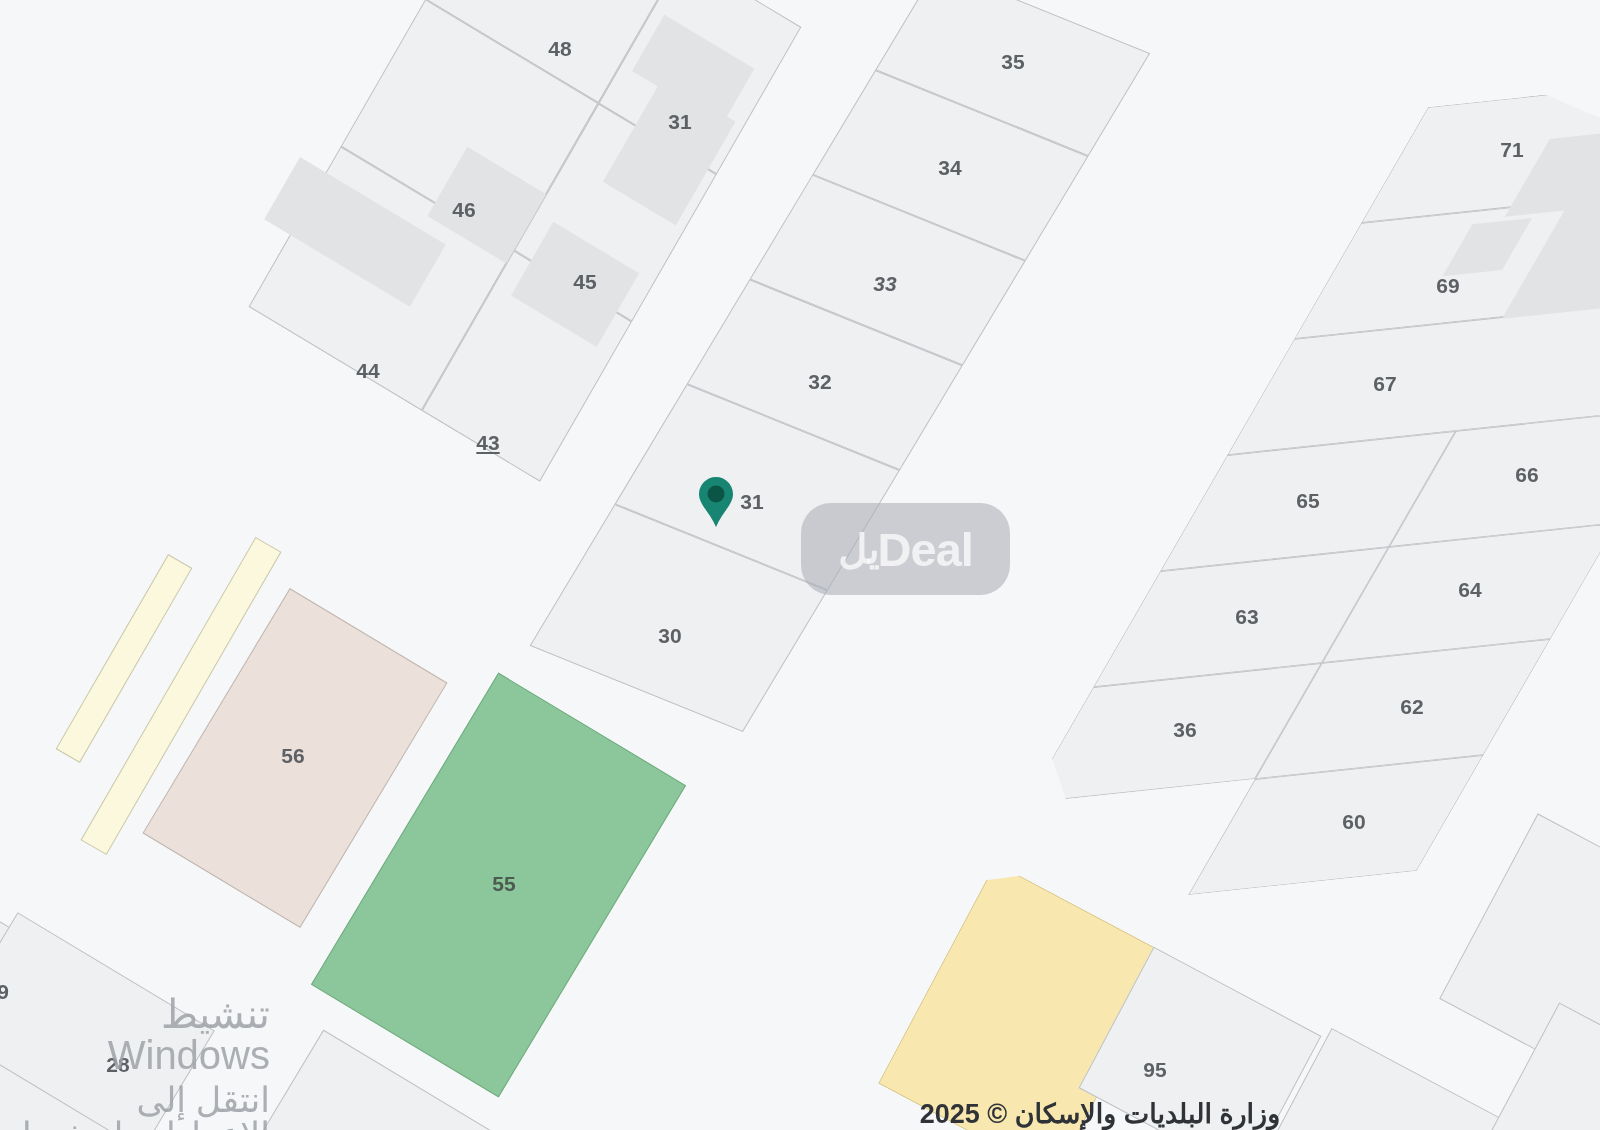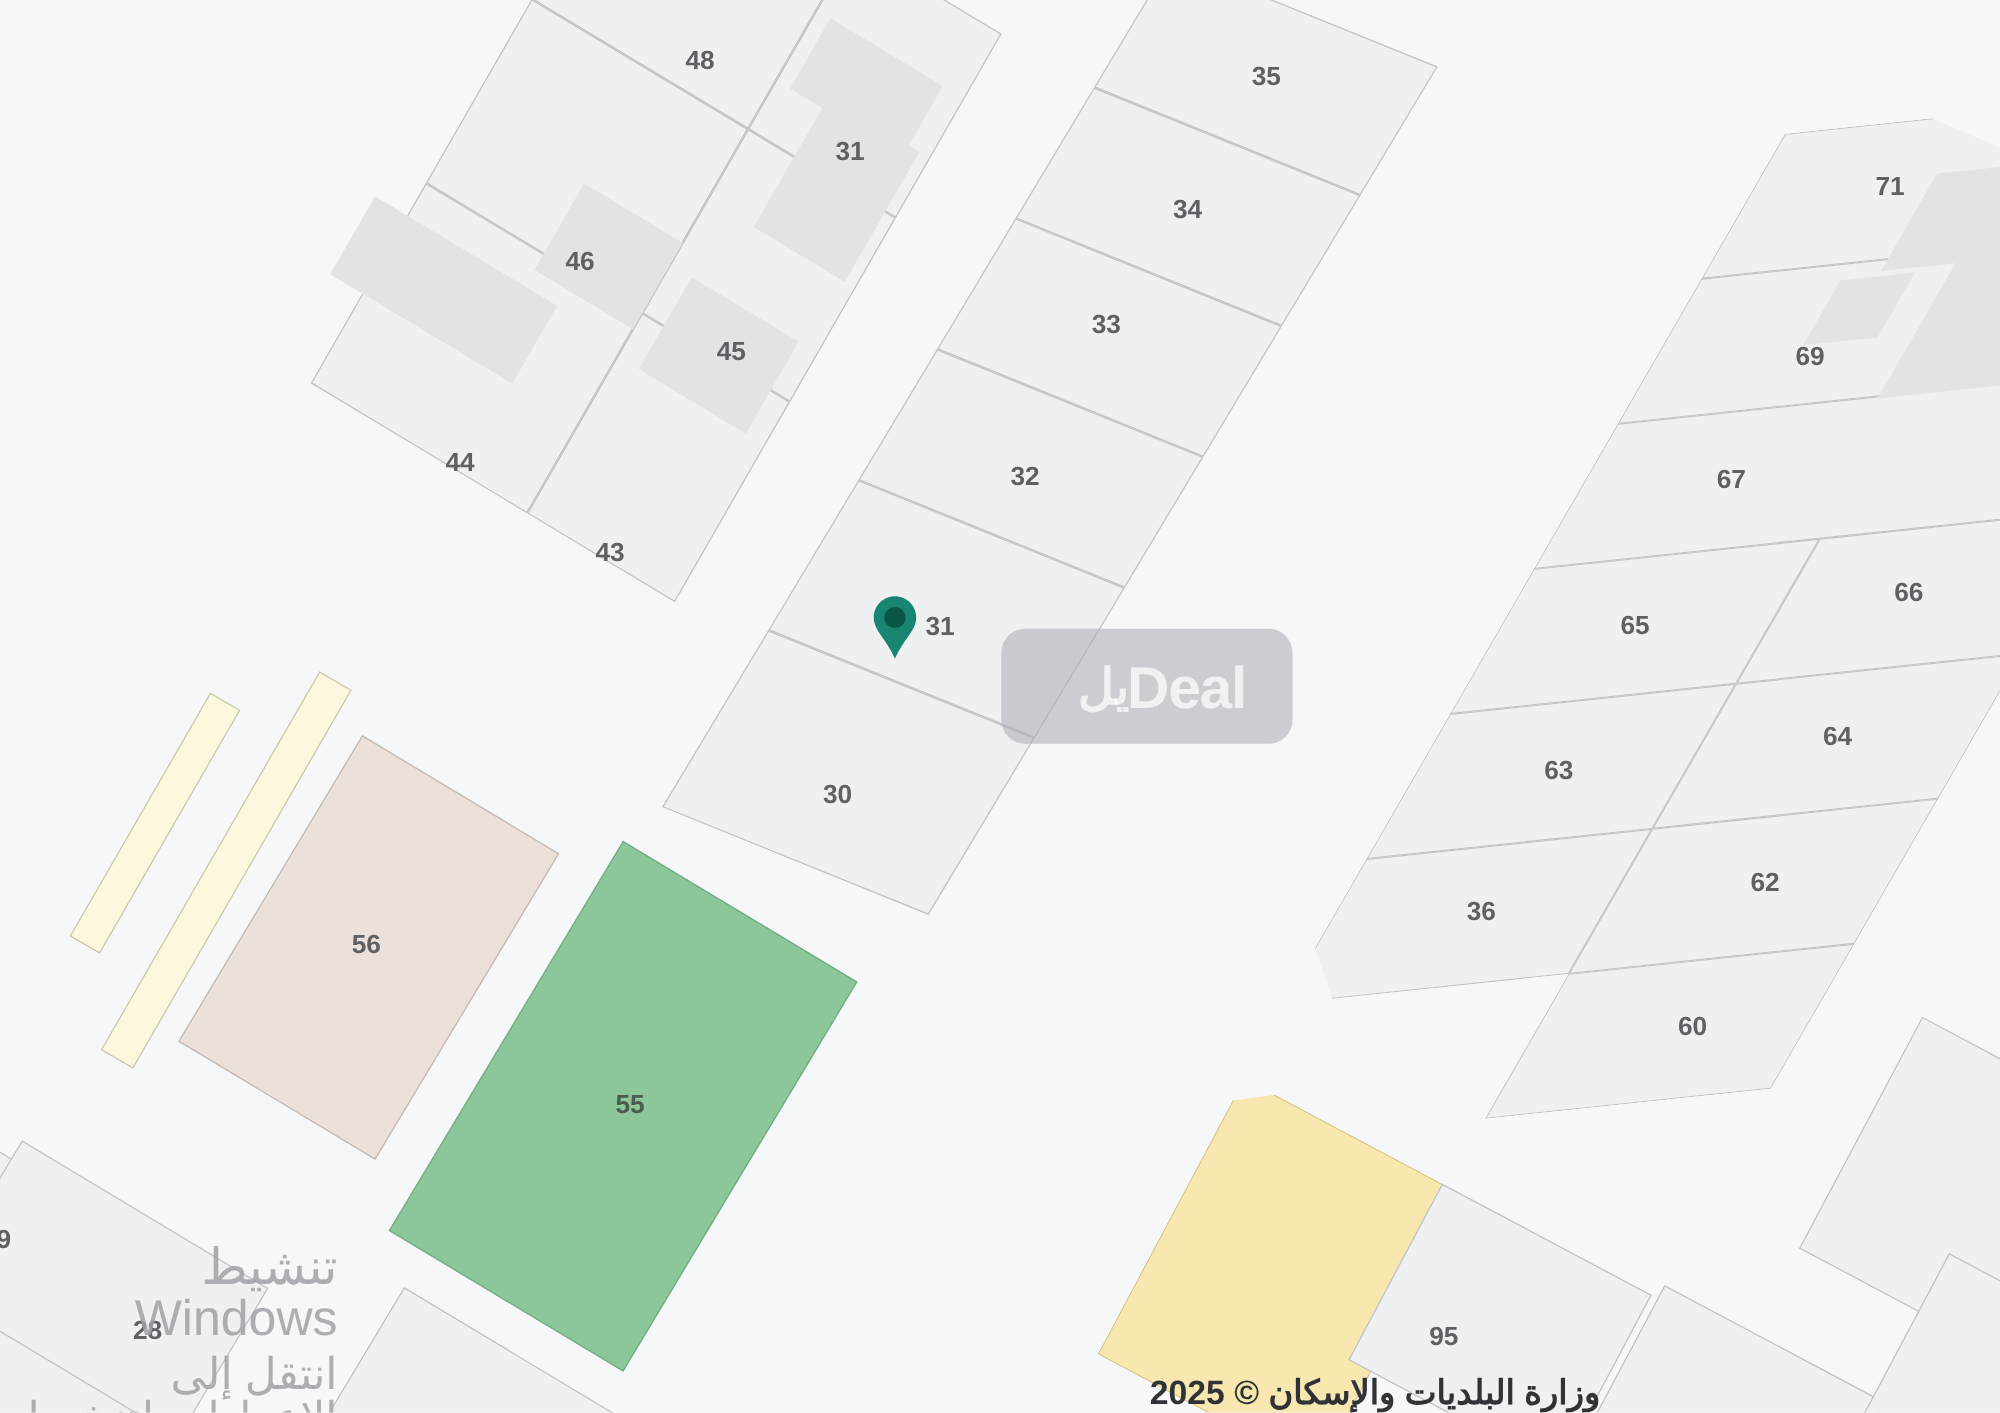--- a/index.html
+++ b/index.html
@@ -34,22 +34,22 @@
     clip-path:polygon(14% 0,100% 0,100% 100%,0 100%,0 8%);}
   #p95{left:1105px;top:982px;width:190px;height:160px;transform:rotate(28deg);background:#eff0f1;border:1px solid rgba(130,136,142,.45);}
   #p95b{left:1280px;top:1065px;width:200px;height:170px;transform:rotate(28deg);background:#eff0f1;border:1px solid rgba(130,136,142,.45);}
   #pFarRight{left:1475px;top:855px;width:230px;height:210px;transform:rotate(28deg);background:#eff0f1;border:1px solid rgba(130,136,142,.45);}
   #pBRcorner{left:1510px;top:1040px;width:200px;height:160px;transform:rotate(28deg);background:#eff0f1;border:1px solid rgba(130,136,142,.45);}
   
   .lbl{position:absolute;transform:translate(-50%,-50%);font-weight:700;font-size:21px;color:#5d6165;white-space:nowrap;z-index:40;}
   
   #pin{position:absolute;left:696px;top:476px;width:40px;height:52px;z-index:50;}
   
-  #deal{position:absolute;left:801px;top:503px;width:209px;height:92px;border-radius:19px;
-    background:rgba(168,172,179,.55);z-index:60;display:flex;align-items:center;justify-content:center;padding-left:24px;}
+  #deal{position:absolute;left:801px;top:503px;width:209px;height:92px;border-radius:30px;
+    background:rgba(168,172,179,.55);z-index:60;display:flex;align-items:center;justify-content:center;}
   #deal .ar{font-size:40px;font-weight:700;color:rgba(255,255,255,.72);letter-spacing:-1px;}
   #deal .lat{font-size:47px;font-weight:700;color:rgba(255,255,255,.72);margin-left:-2px;letter-spacing:-1px;}
   
   #winwm{position:absolute;left:0px;top:994px;width:270px;direction:rtl;text-align:right;z-index:70;color:rgba(158,161,167,.85);line-height:1.02;}
   #winwm .l1{font-size:40px;font-weight:400;margin-left:36px;}
   #winwm .l2{font-size:35px;font-weight:400;margin-top:6px;}
   
   #attrib{position:absolute;left:900px;top:1098px;width:400px;text-align:center;direction:rtl;
     font-size:27px;font-weight:700;color:#2f3338;z-index:70;white-space:nowrap;}
 </style>
@@ -113,25 +113,25 @@
   <div class="shape" id="p95"></div>
   <div class="shape" id="p95b"></div>
   <div class="shape" id="pFarRight"></div>
   <div class="shape" id="pBRcorner"></div>
 
   <div class="lbl" style="left:560px;top:49px;">48</div>
   <div class="lbl" style="left:680px;top:122px;">31</div>
   <div class="lbl" style="left:464px;top:210px;">46</div>
   <div class="lbl" style="left:585px;top:282px;">45</div>
   <div class="lbl" style="left:368px;top:371px;">44</div>
-  <div class="lbl" style="left:488px;top:443px;">43</div>
+  <div class="lbl" style="left:488px;top:443px;text-decoration:underline;">43</div>
 
   <div class="lbl" style="left:1013px;top:62px;">35</div>
   <div class="lbl" style="left:950px;top:168px;">34</div>
-  <div class="lbl" style="left:885px;top:260px;">33</div>
+  <div class="lbl" style="left:885px;top:284px;font-style:italic;">33</div>
   <div class="lbl" style="left:820px;top:382px;">32</div>
   <div class="lbl" style="left:752px;top:502px;">31</div>
   <div class="lbl" style="left:670px;top:636px;">30</div>
 
   <div class="lbl" style="left:1512px;top:150px;">71</div>
   <div class="lbl" style="left:1448px;top:286px;">69</div>
   <div class="lbl" style="left:1385px;top:384px;">67</div>
   <div class="lbl" style="left:1527px;top:475px;">66</div>
   <div class="lbl" style="left:1308px;top:501px;">65</div>
   <div class="lbl" style="left:1470px;top:590px;">64</div>

